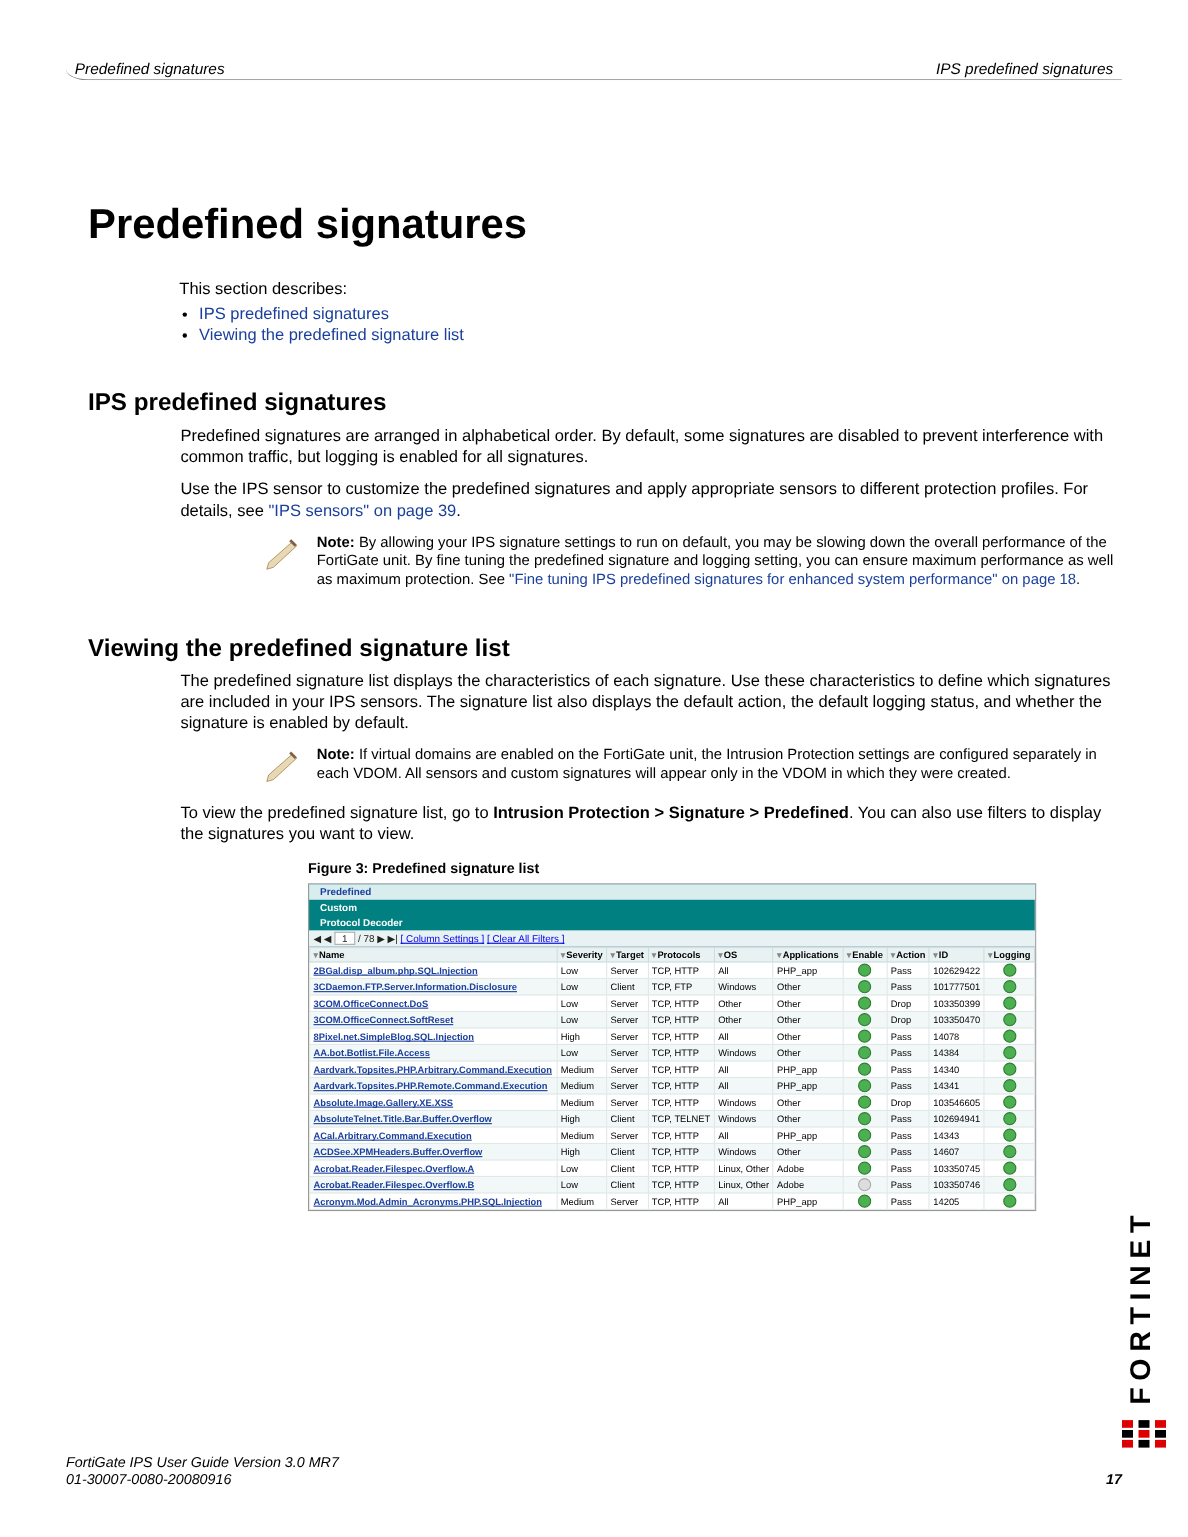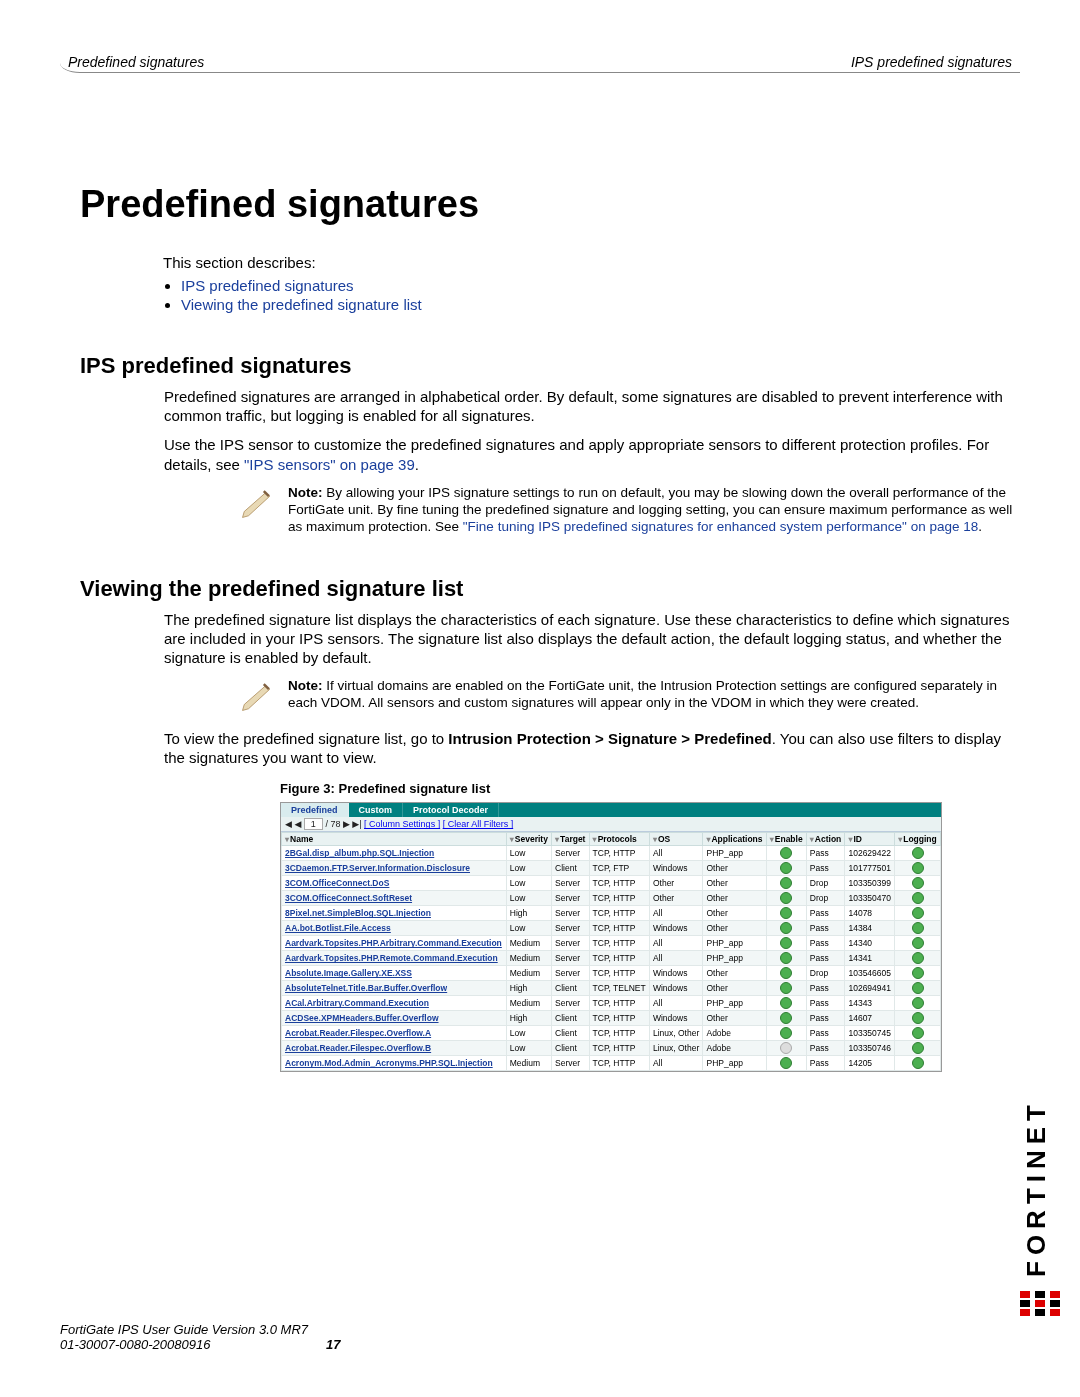--- a/index.html
+++ b/index.html
@@ -83,20 +83,21 @@
     margin-left: 200px;
     width: 660px;
     border: 1px solid #999;
     font-size: 9px;
     background: #fff;
   }
   .tabs {
     display: flex;
     background: #008080;
     color: #fff;
+    flex-direction: column;
   }
   .tabs div {
     padding: 2px 10px;
     border-right: 1px solid #fff3;
     font-weight: bold;
     font-size: 9px;
   }
   .tabs .active { background: #d9ecee; color: #1a3f9c; }
   .toolbar {
     background: #e9f2f2;
@@ -138,20 +139,21 @@
   .enable-dot.off { background: #ddd; border-color:#aaa; }
   .filter-icon::before { content: "▾"; color:#888; font-size:8px; margin-right:1px;}
   .footer {
     position: absolute;
     bottom: 45px;
     left: 60px;
     right: 60px;
     font-size: 13px;
     font-style: italic;
     display: flex;
+    justify-content: space-between;
     align-items: flex-end;
   }
   .footer .right { font-style: italic; font-weight: bold; margin-left: 18px; }
   .logo-vert {
     position: absolute;
     right: 28px;
     bottom: 120px;
     writing-mode: vertical-rl;
     transform: rotate(180deg);
     font-size: 26px;

